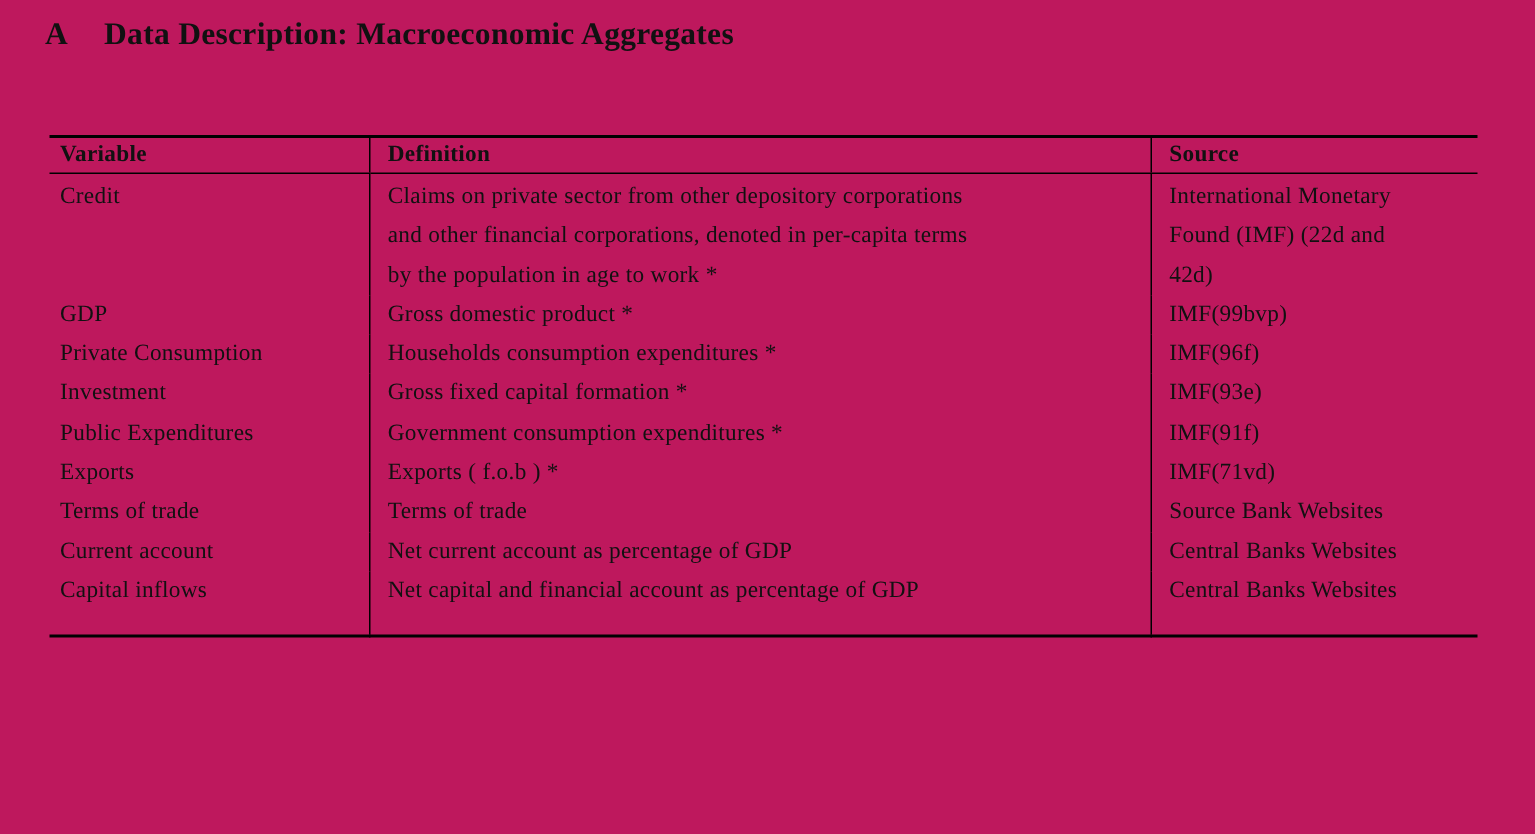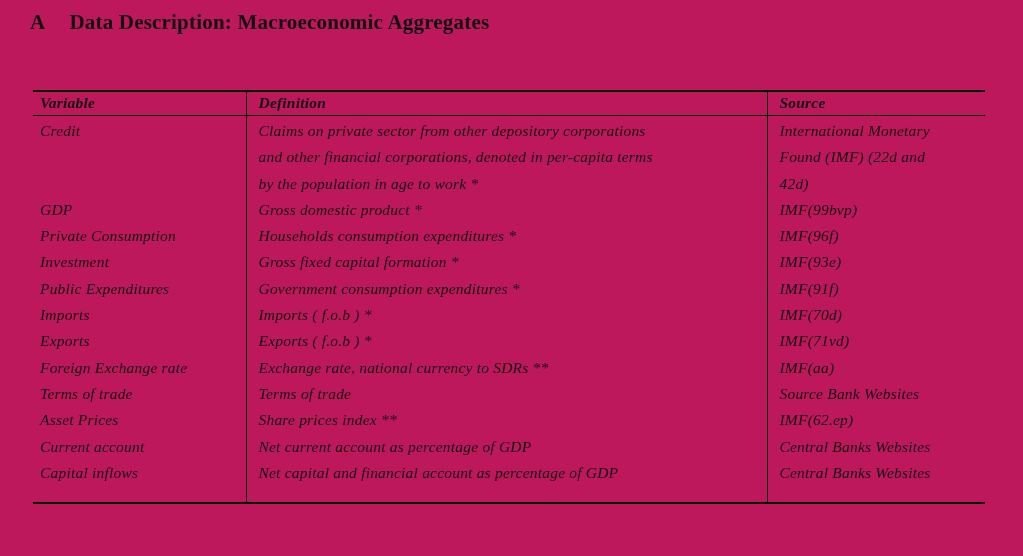--- a/index.html
+++ b/index.html
@@ -35,21 +35,20 @@
     top: 90px;
     width: 952px;
   }
   table.data-table {
     width: 952px;
     border-collapse: collapse;
     table-layout: fixed;
     border-top: 2px solid #000000;
     border-bottom: 2px solid #000000;
     font-size: 15.5px;
-    font-style: italic;
   }
   table.data-table col.c1 { width: 213px; }
   table.data-table col.c2 { width: 521px; }
   table.data-table col.c3 { width: 218px; }
   table.data-table th {
     text-align: left;
     font-weight: bold;
     padding: 2px 12px 3px 12px;
     border-bottom: 1px solid #000000;
     font-size: 15.5px;
@@ -163,71 +162,38 @@
             </td>
             <td>
               <div class="cell-line">Government consumption expenditures *</div>
             </td>
             <td>
               <div class="cell-line">IMF(91f)</div>
             </td>
           </tr>
           <tr>
             <td>
-              <div class="cell-line">Imports</div>
-            </td>
-            <td>
-              <div class="cell-line">Imports ( f.o.b ) *</div>
-            </td>
-            <td>
-              <div class="cell-line">IMF(70d)</div>
-            </td>
-          </tr>
-          <tr>
-            <td>
               <div class="cell-line">Exports</div>
             </td>
             <td>
               <div class="cell-line">Exports ( f.o.b ) *</div>
             </td>
             <td>
               <div class="cell-line">IMF(71vd)</div>
             </td>
           </tr>
           <tr>
             <td>
-              <div class="cell-line">Foreign Exchange rate</div>
-            </td>
-            <td>
-              <div class="cell-line">Exchange rate, national currency to SDRs **</div>
-            </td>
-            <td>
-              <div class="cell-line">IMF(aa)</div>
-            </td>
-          </tr>
-          <tr>
-            <td>
               <div class="cell-line">Terms of trade</div>
             </td>
             <td>
               <div class="cell-line">Terms of trade</div>
             </td>
             <td>
               <div class="cell-line">Source Bank Websites</div>
-            </td>
-          </tr>
-          <tr>
-            <td>
-              <div class="cell-line">Asset Prices</div>
-            </td>
-            <td>
-              <div class="cell-line">Share prices index **</div>
-            </td>
-            <td>
-              <div class="cell-line">IMF(62.ep)</div>
             </td>
           </tr>
           <tr>
             <td>
               <div class="cell-line">Current account</div>
             </td>
             <td>
               <div class="cell-line">Net current account as percentage of GDP</div>
             </td>
             <td>

